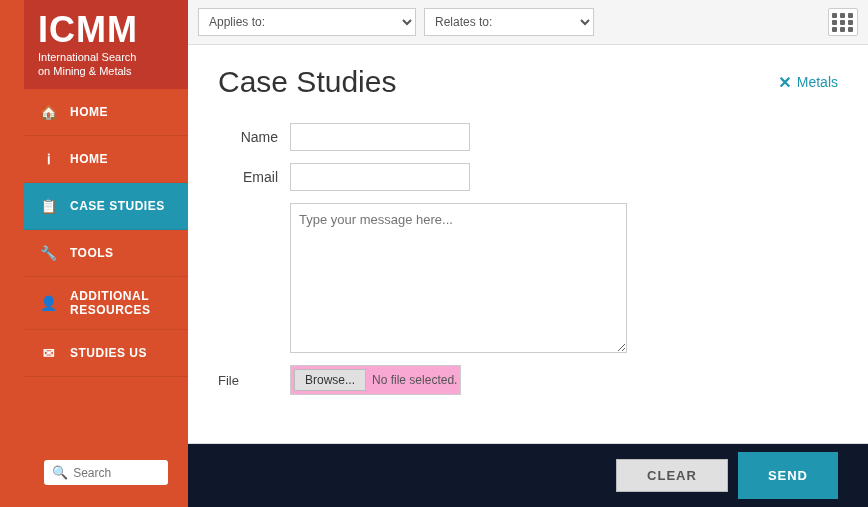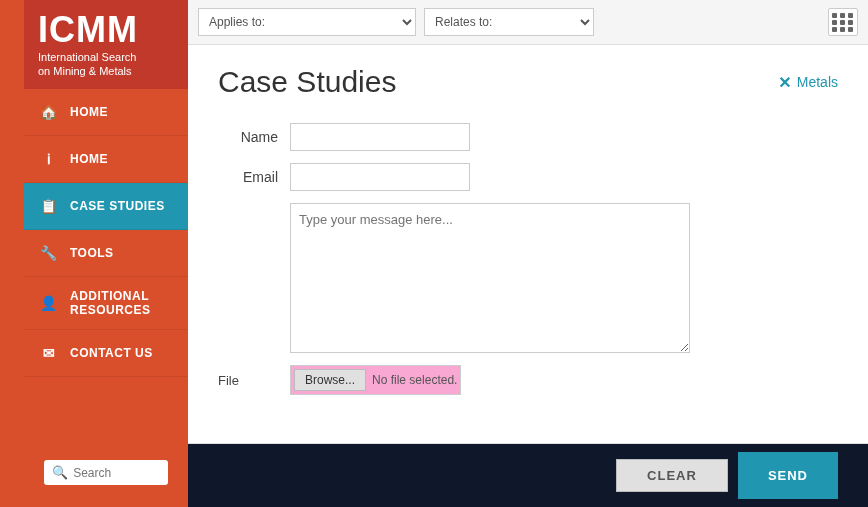--- a/index.html
+++ b/index.html
@@ -177,21 +177,21 @@
     }
     .form-input {
       width: 180px;
       height: 28px;
       border: 1px solid #ccc;
       padding: 0 6px;
       font-size: 13px;
       outline: none;
     }
     .form-textarea {
-      width: 400px;
+      width: 337px;
       height: 150px;
       border: 1px solid #ccc;
       padding: 8px;
       font-size: 13px;
       color: #999;
       resize: vertical;
       outline: none;
       font-family: Arial, sans-serif;
     }
     .textarea-row {
@@ -292,21 +292,21 @@
   <div class="nav-item">
     <span class="nav-icon">🔧</span>
     <span>TOOLS</span>
   </div>
   <div class="nav-item">
     <span class="nav-icon">👤</span>
     <span>ADDITIONAL RESOURCES</span>
   </div>
   <div class="nav-item">
     <span class="nav-icon">✉</span>
-    <span>CONTACT US</span>
+    <span>STUDIES US</span>
   </div>
 
   <div style="flex:1"></div>
   <div style="padding: 8px 10px; margin-bottom: 6px;">
     <div class="search-container">
       <span class="search-icon-small">🔍</span>
       <input type="text" placeholder="Search" style="">
     </div>
   </div>
 </div>

